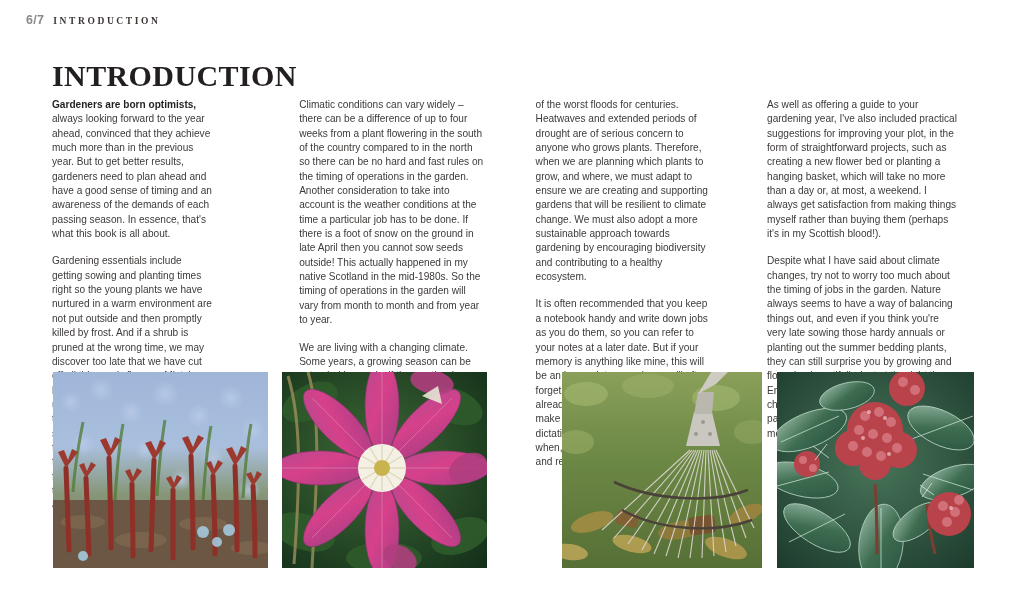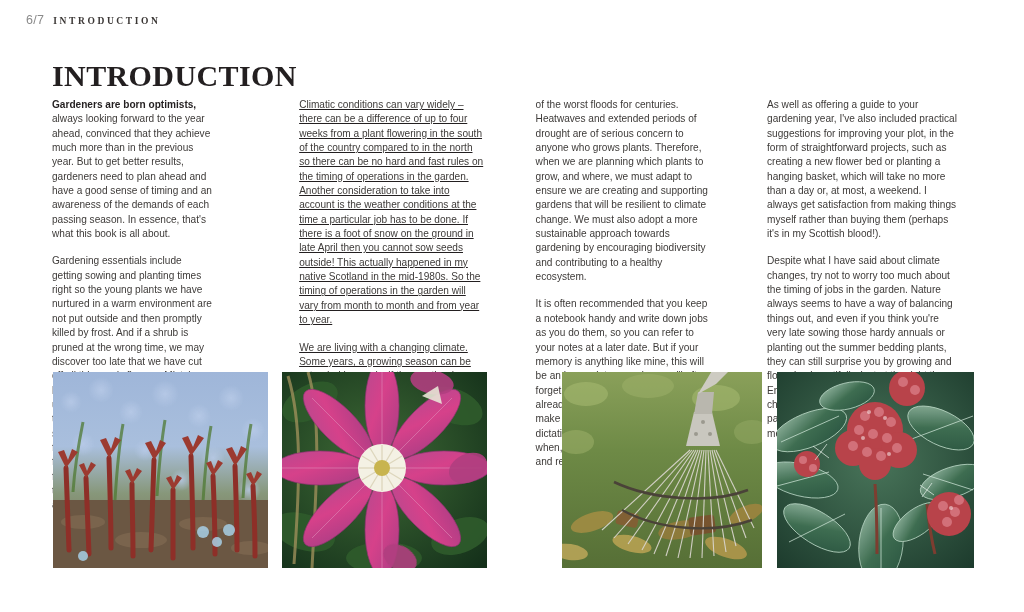--- a/index.html
+++ b/index.html
@@ -27,21 +27,21 @@
   .running-head {
     position: absolute;
     left: 26px;
     top: 13px;
     display: flex;
     align-items: baseline;
     gap: 9px;
   }
   .folio {
     font-family: "Liberation Sans", sans-serif;
-    font-weight: normal;
+    font-weight: bold;
     font-size: 12.5px;
     color: #8a8a8a;
     letter-spacing: 0.3px;
   }
   .running-title {
     font-family: "Liberation Serif", serif;
     font-weight: bold;
     font-size: 9.5px;
     color: #3a3634;
     letter-spacing: 2.6px;
@@ -65,21 +65,21 @@
     left: 52px;
     top: 98px;
     width: 922px;
     display: flex;
     gap: 16px;
   }
   .col {
     width: 178px;
     margin-right: 70px;
   }
-  .col:nth-child(2) { width: 206px; margin-right: 34px; text-decoration: underline; }
+  .col:nth-child(2) { width: 206px; margin-right: 34px; }
   .col:nth-child(3) { width: 196px; margin-right: 38px; }
   .col:nth-child(4) { width: 211px; margin-right: 16px; }
 
   .col p {
     margin: 0 0 13px 0;
     font-family: "Liberation Sans", sans-serif;
     font-size: 10.1px;
     line-height: 14.35px;
     color: #3d3a38;
     text-align: left;

